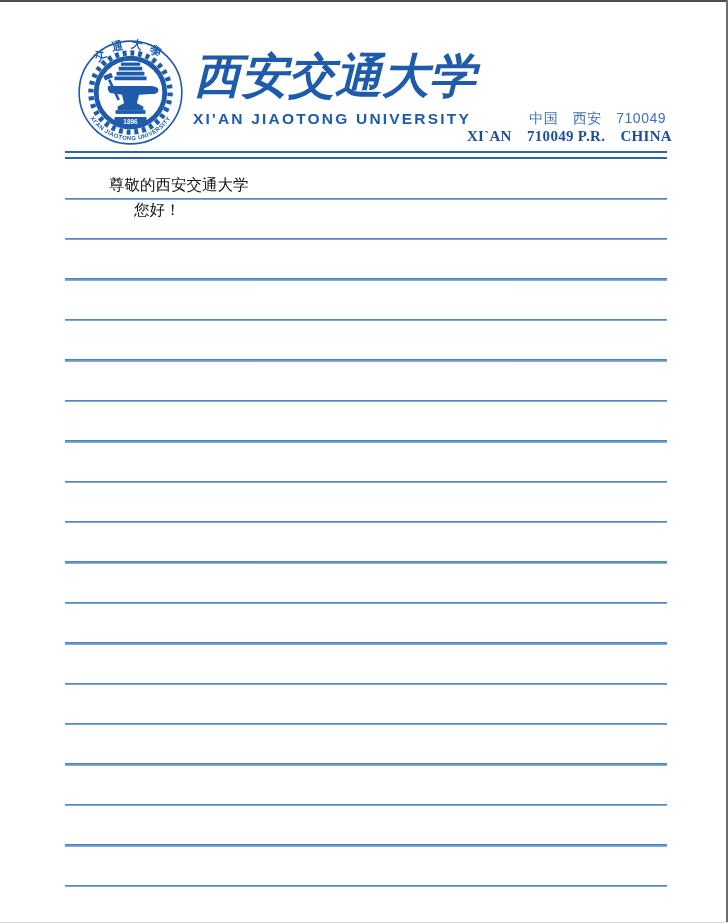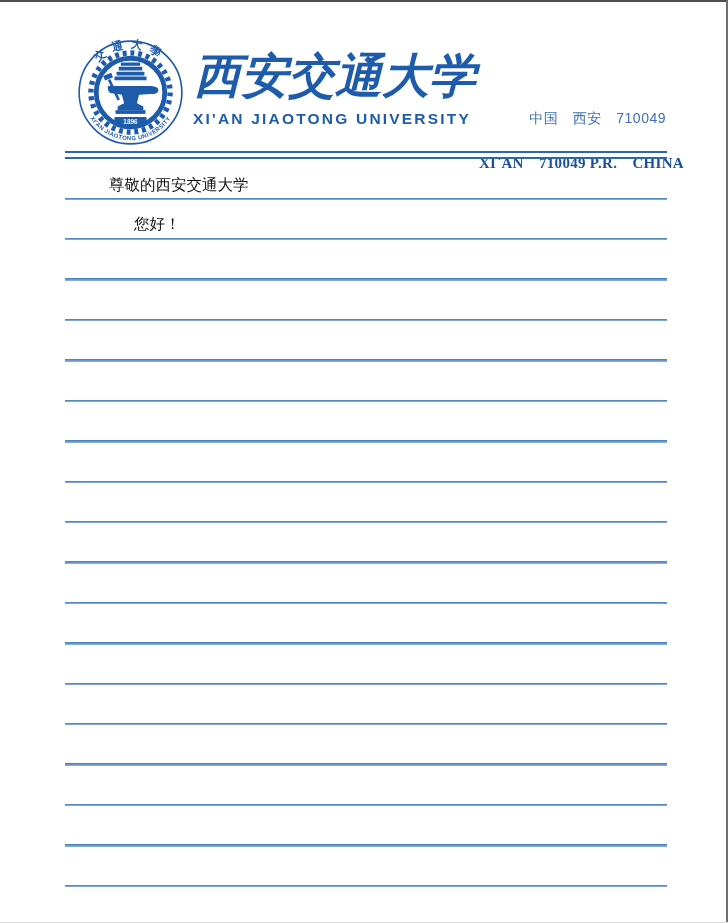--- a/index.html
+++ b/index.html
@@ -57,29 +57,28 @@
     top: 110px;
     font-size: 14px;
     color: #3f6fb5;
     letter-spacing: 0.5px;
     white-space: nowrap;
     font-family: "Liberation Sans", "DejaVu Sans", sans-serif;
     margin-left: 7px;
   }
   .addr-en {
     position: absolute;
-    right: 44px;
+    right: 56px;
     top: 127px;
     font-size: 15px;
     font-weight: 700;
     color: #1c4e9b;
     letter-spacing: 0.3px;
     white-space: nowrap;
     font-family: "Liberation Serif", "DejaVu Serif", serif;
-    margin-top: 27px;
   }
   .double-rule {
     position: absolute;
     left: 65px;
     width: 602px;
     height: 2px;
     background: #2968ad;
   }
   .double-rule.a { top: 151px; }
   .double-rule.b { top: 157px; }
@@ -93,21 +92,21 @@
     background: linear-gradient(#3e7ab8, #8fb7de);
   }
   .letter-text {
     position: absolute;
     font-size: 15.5px;
     color: #141414;
     font-family: Liberation Sans, sans-serif;
     white-space: nowrap;
   }
   .letter-text.line1 { left: 109px; top: 175px; }
-  .letter-text.line2 { left: 134px; top: 214px; }
+  .letter-text.line2 { left: 134px; top: 200px; }
   .letter-text.line3 { left: 135px; top: 254px; }
 </style>
 </head>
 <body>
 
 <div class="page">
 
   <div class="edge-top"></div>
   <div class="edge-right"></div>
   <div class="edge-bottom"></div>

